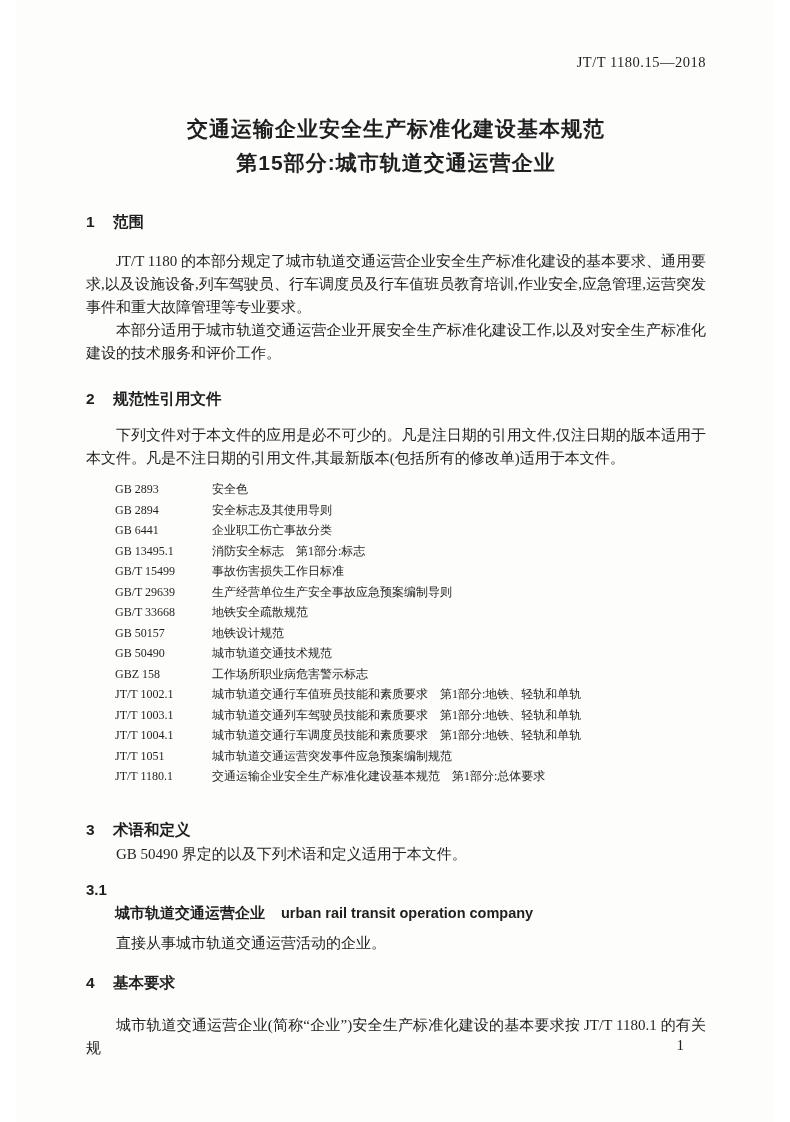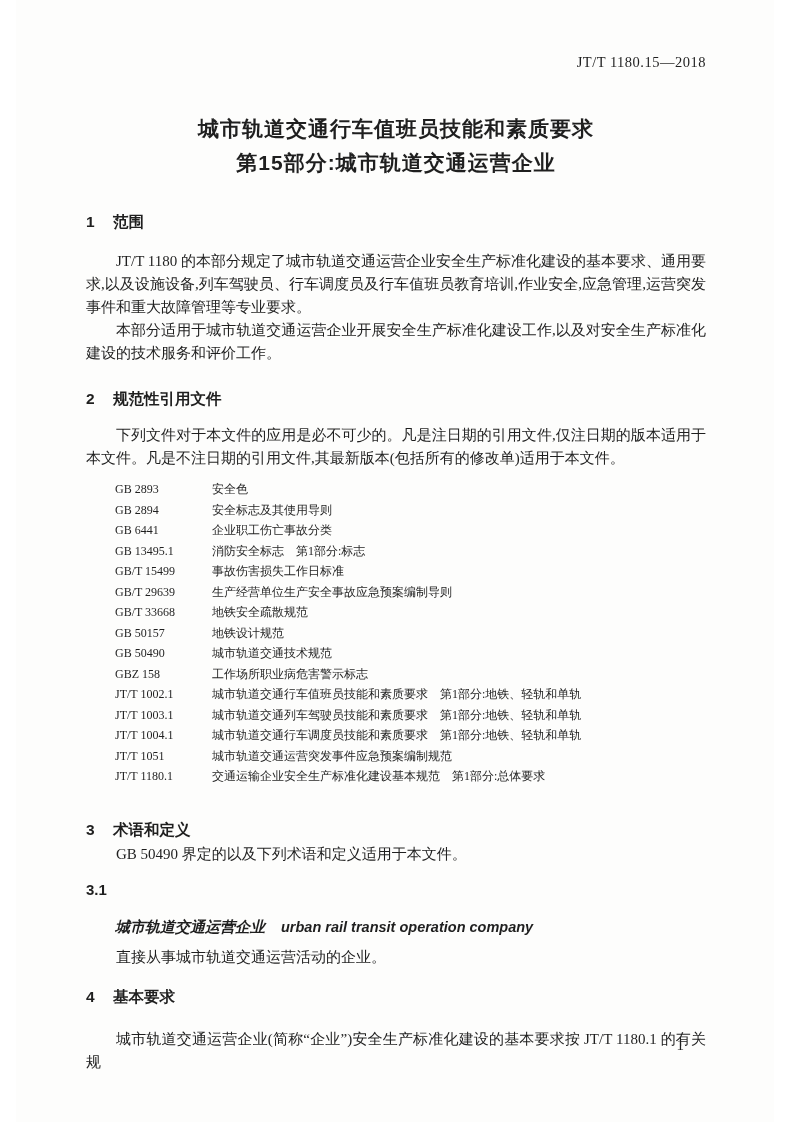--- a/index.html
+++ b/index.html
@@ -39,38 +39,38 @@
   .ref-row { display:flex; font-size:12px; line-height:20.5px; padding-left:29px; }
   .ref-code { flex:none; width:97px; }
   .ref-title { flex:1; }
   #terms-intro { margin-top:3px; }
   .term-num {
     margin-top:14px;
     font-family:"Liberation Sans","DejaVu Sans",sans-serif;
     font-weight:bold; font-size:15px; line-height:20px;
   }
   .term-line {
-    margin-top:16px; padding-left:29px;
+    margin-top:2px; padding-left:29px;
     font-family:"Liberation Sans","DejaVu Sans",sans-serif;
-    font-weight:bold; font-size:15px; line-height:22px;font-style:italic;
+    font-weight:bold; font-size:15px; line-height:22px;
   }
   .term-en { margin-left:16px; font-size:14.5px; }
   .definition { margin-top:8px; font-size:15px; line-height:23px; text-indent:2em; }
   #sec4-para { margin-top:21px; }
   .page-number { position:absolute; top:1036px; right:90px; font-size:15px; line-height:18px; }
 </style>
 </head>
 <body>
 
 <div class="page">
 
   <div class="doc-code">JT/T 1180.15—2018</div>
 
   <h1 class="doc-title">
-    <span class="title-line">城市轨道交通行车值班员技能和素质要求</span>
+    <span class="title-line">交通运输企业安全生产标准化建设基本规范</span>
     <span class="title-line">第15部分:城市轨道交通运营企业</span>
   </h1>
 
   <div class="sec-heading" id="sec1-heading">
     <span class="sec-num">1</span>
     <span class="sec-title">范围</span>
   </div>
   <div class="para-block">
     <p class="para">JT/T 1180 的本部分规定了城市轨道交通运营企业安全生产标准化建设的基本要求、通用要求,以及设施设备,列车驾驶员、行车调度员及行车值班员教育培训,作业安全,应急管理,运营突发事件和重大故障管理等专业要求。</p>
     <p class="para">本部分适用于城市轨道交通运营企业开展安全生产标准化建设工作,以及对安全生产标准化建设的技术服务和评价工作。</p>

